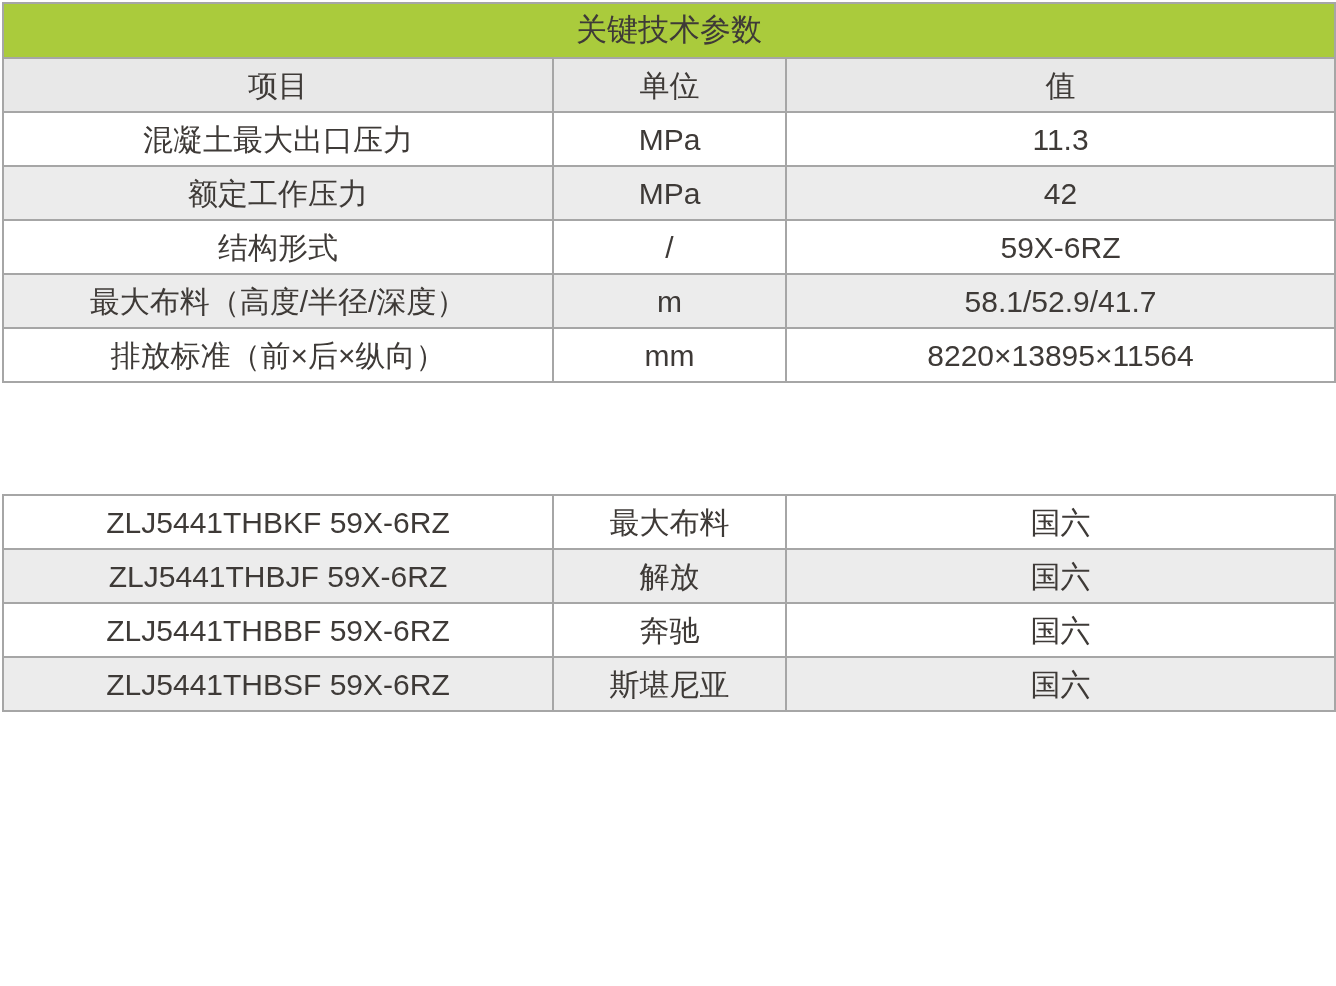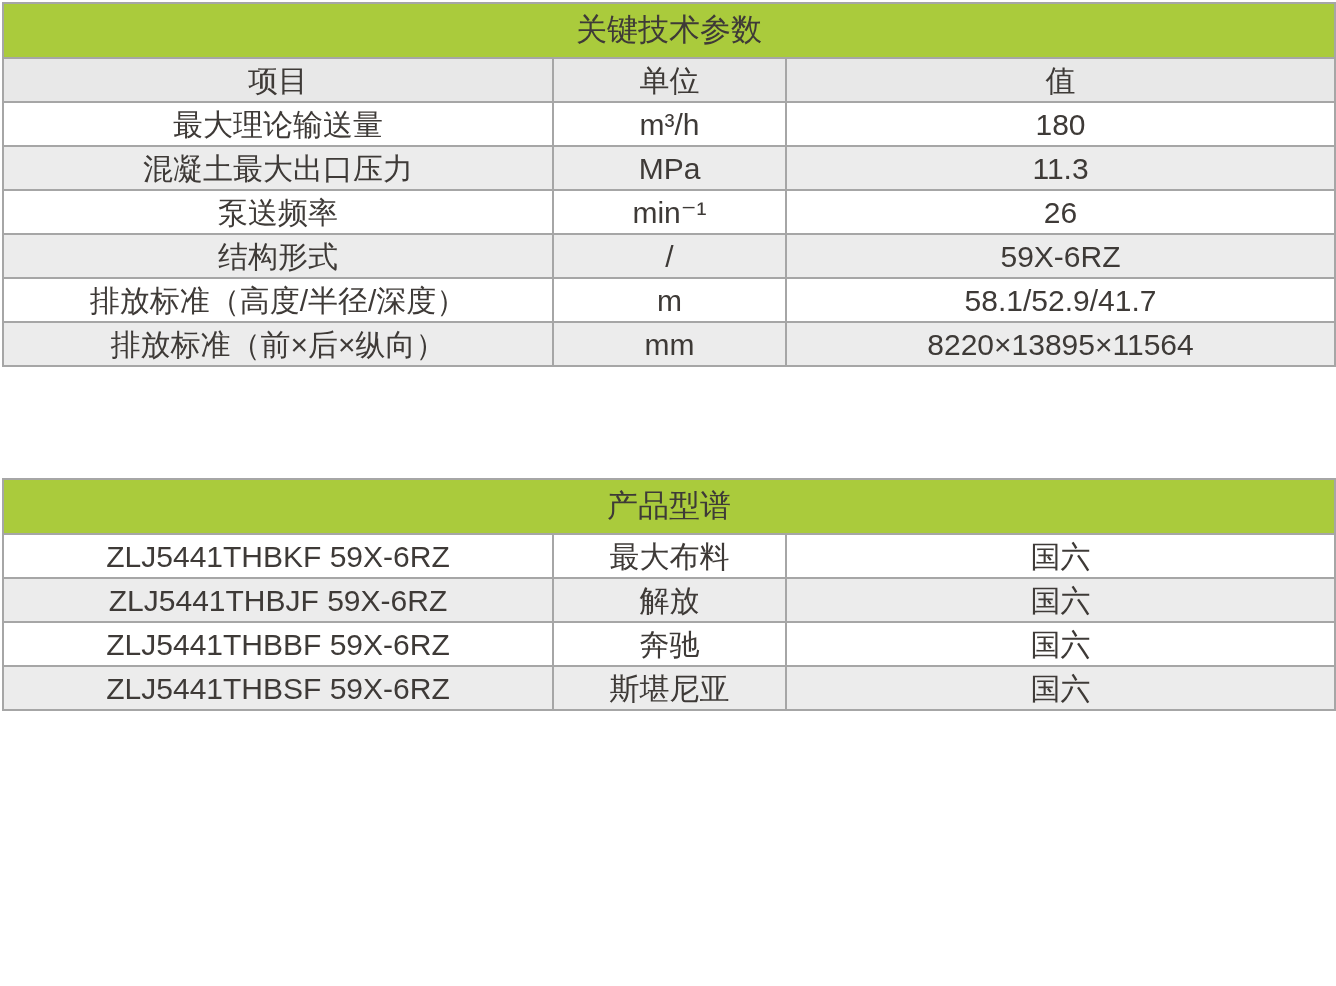--- a/index.html
+++ b/index.html
@@ -34,21 +34,21 @@
   table.data-table col.c-unit  { width: 233px; }
   table.data-table col.c-value { width: 549px; }
   table.data-table th,
   table.data-table td {
     border: 2px solid var(--border-gray);
     text-align: center;
     vertical-align: middle;
     font-size: 30px;
     font-weight: 400;
     color: var(--text-dark);
-    height: 44px;
+    height: 54px;
     line-height: 1.1;
     padding: 0 6px;
     overflow: hidden;
     white-space: nowrap;
   }
   tr.title-row th {
     background: var(--header-green);
     height: 55px;
     font-size: 31px;
     text-align: center;
@@ -77,62 +77,54 @@
         <th colspan="3">关键技术参数</th>
       </tr>
       <tr class="head-row">
         <th>项目</th>
         <th>单位</th>
         <th>值</th>
       </tr>
     </thead>
     <tbody>
       <tr>
-        <td>最大理论输送量</td>
-        <td>m³/h</td>
-        <td>180</td>
-      </tr>
-      <tr>
         <td>混凝土最大出口压力</td>
         <td>MPa</td>
         <td>11.3</td>
       </tr>
       <tr>
-        <td>泵送频率</td>
-        <td>min⁻¹</td>
-        <td>26</td>
+        <td>额定工作压力</td>
+        <td>MPa</td>
+        <td>42</td>
       </tr>
       <tr>
         <td>结构形式</td>
         <td>/</td>
         <td>59X-6RZ</td>
       </tr>
       <tr>
-        <td>排放标准（高度/半径/深度）</td>
+        <td>最大布料（高度/半径/深度）</td>
         <td>m</td>
         <td>58.1/52.9/41.7</td>
       </tr>
       <tr>
         <td>排放标准（前×后×纵向）</td>
         <td>mm</td>
         <td>8220×13895×11564</td>
       </tr>
     </tbody>
   </table>
 
   <table class="data-table model-table">
     <colgroup>
         <col class="c-item">
         <col class="c-unit">
         <col class="c-value">
       </colgroup>
     <thead>
-      <tr class="title-row">
-        <th colspan="3">产品型谱</th>
-      </tr>
     </thead>
     <tbody>
       <tr>
         <td>ZLJ5441THBKF 59X-6RZ</td>
         <td>最大布料</td>
         <td>国六</td>
       </tr>
       <tr>
         <td>ZLJ5441THBJF 59X-6RZ</td>
         <td>解放</td>

